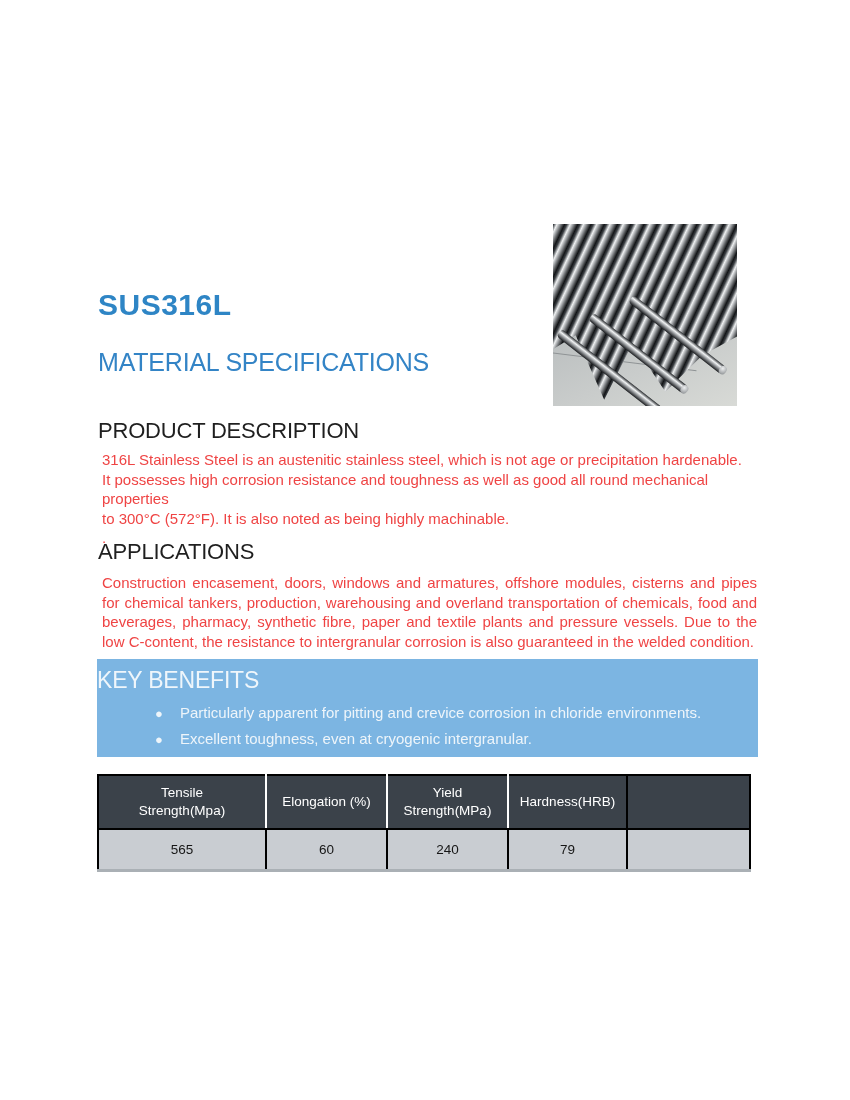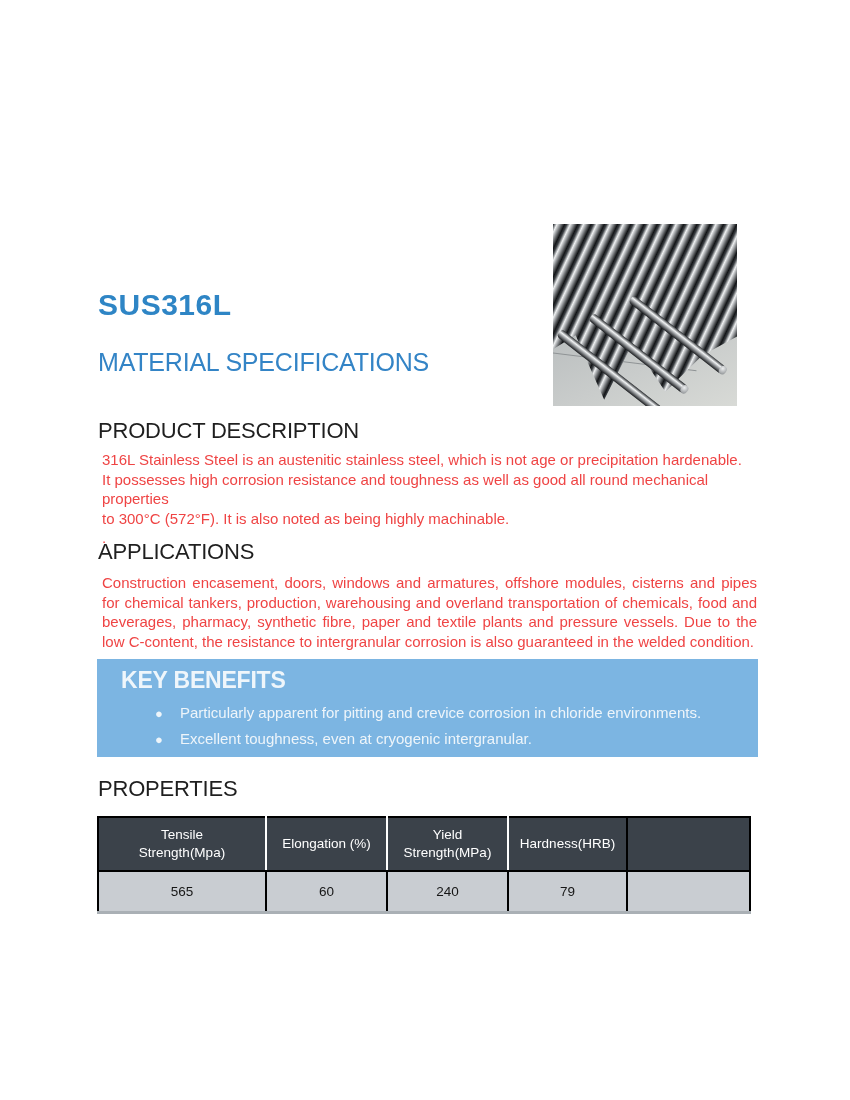--- a/index.html
+++ b/index.html
@@ -100,23 +100,23 @@
   .p-applications { top: 569px; width: 655px; text-align: justify; }
 
   
   .benefits-banner {
     position: absolute;
     left: 97px; top: 659px;
     width: 661px; height: 98px;
     background: #7cb5e2;
   }
   .benefits-heading {
-    margin: 8px 0 0 24px;
+    margin: 8px 0 0 0;
     font-size: 23px;
-    font-weight: 700;
+    font-weight: 400;
     color: #eff6fb;
     letter-spacing: -0.2px;
   }
   .benefits-list {
     list-style: none;
     margin: 6px 0 0 0;
     padding: 0 0 0 58px;
   }
   .benefits-list li {
     display: flex;
@@ -127,21 +127,21 @@
   }
   .bullet-dot {
     width: 25px;
     font-size: 13px;
     flex: 0 0 25px;
   }
 
   
   .props-table {
     position: absolute;
-    left: 97px; top: 816px;
+    left: 97px; top: 774px;
     width: 652px;
     border-collapse: collapse;
     table-layout: fixed;
     font-size: 13.5px;
   }
   .props-table col.c1 { width: 168px; }
   .props-table col.c2 { width: 121px; }
   .props-table col.c3 { width: 121px; }
   .props-table col.c4 { width: 119px; }
   .props-table col.c5 { width: 123px; }

